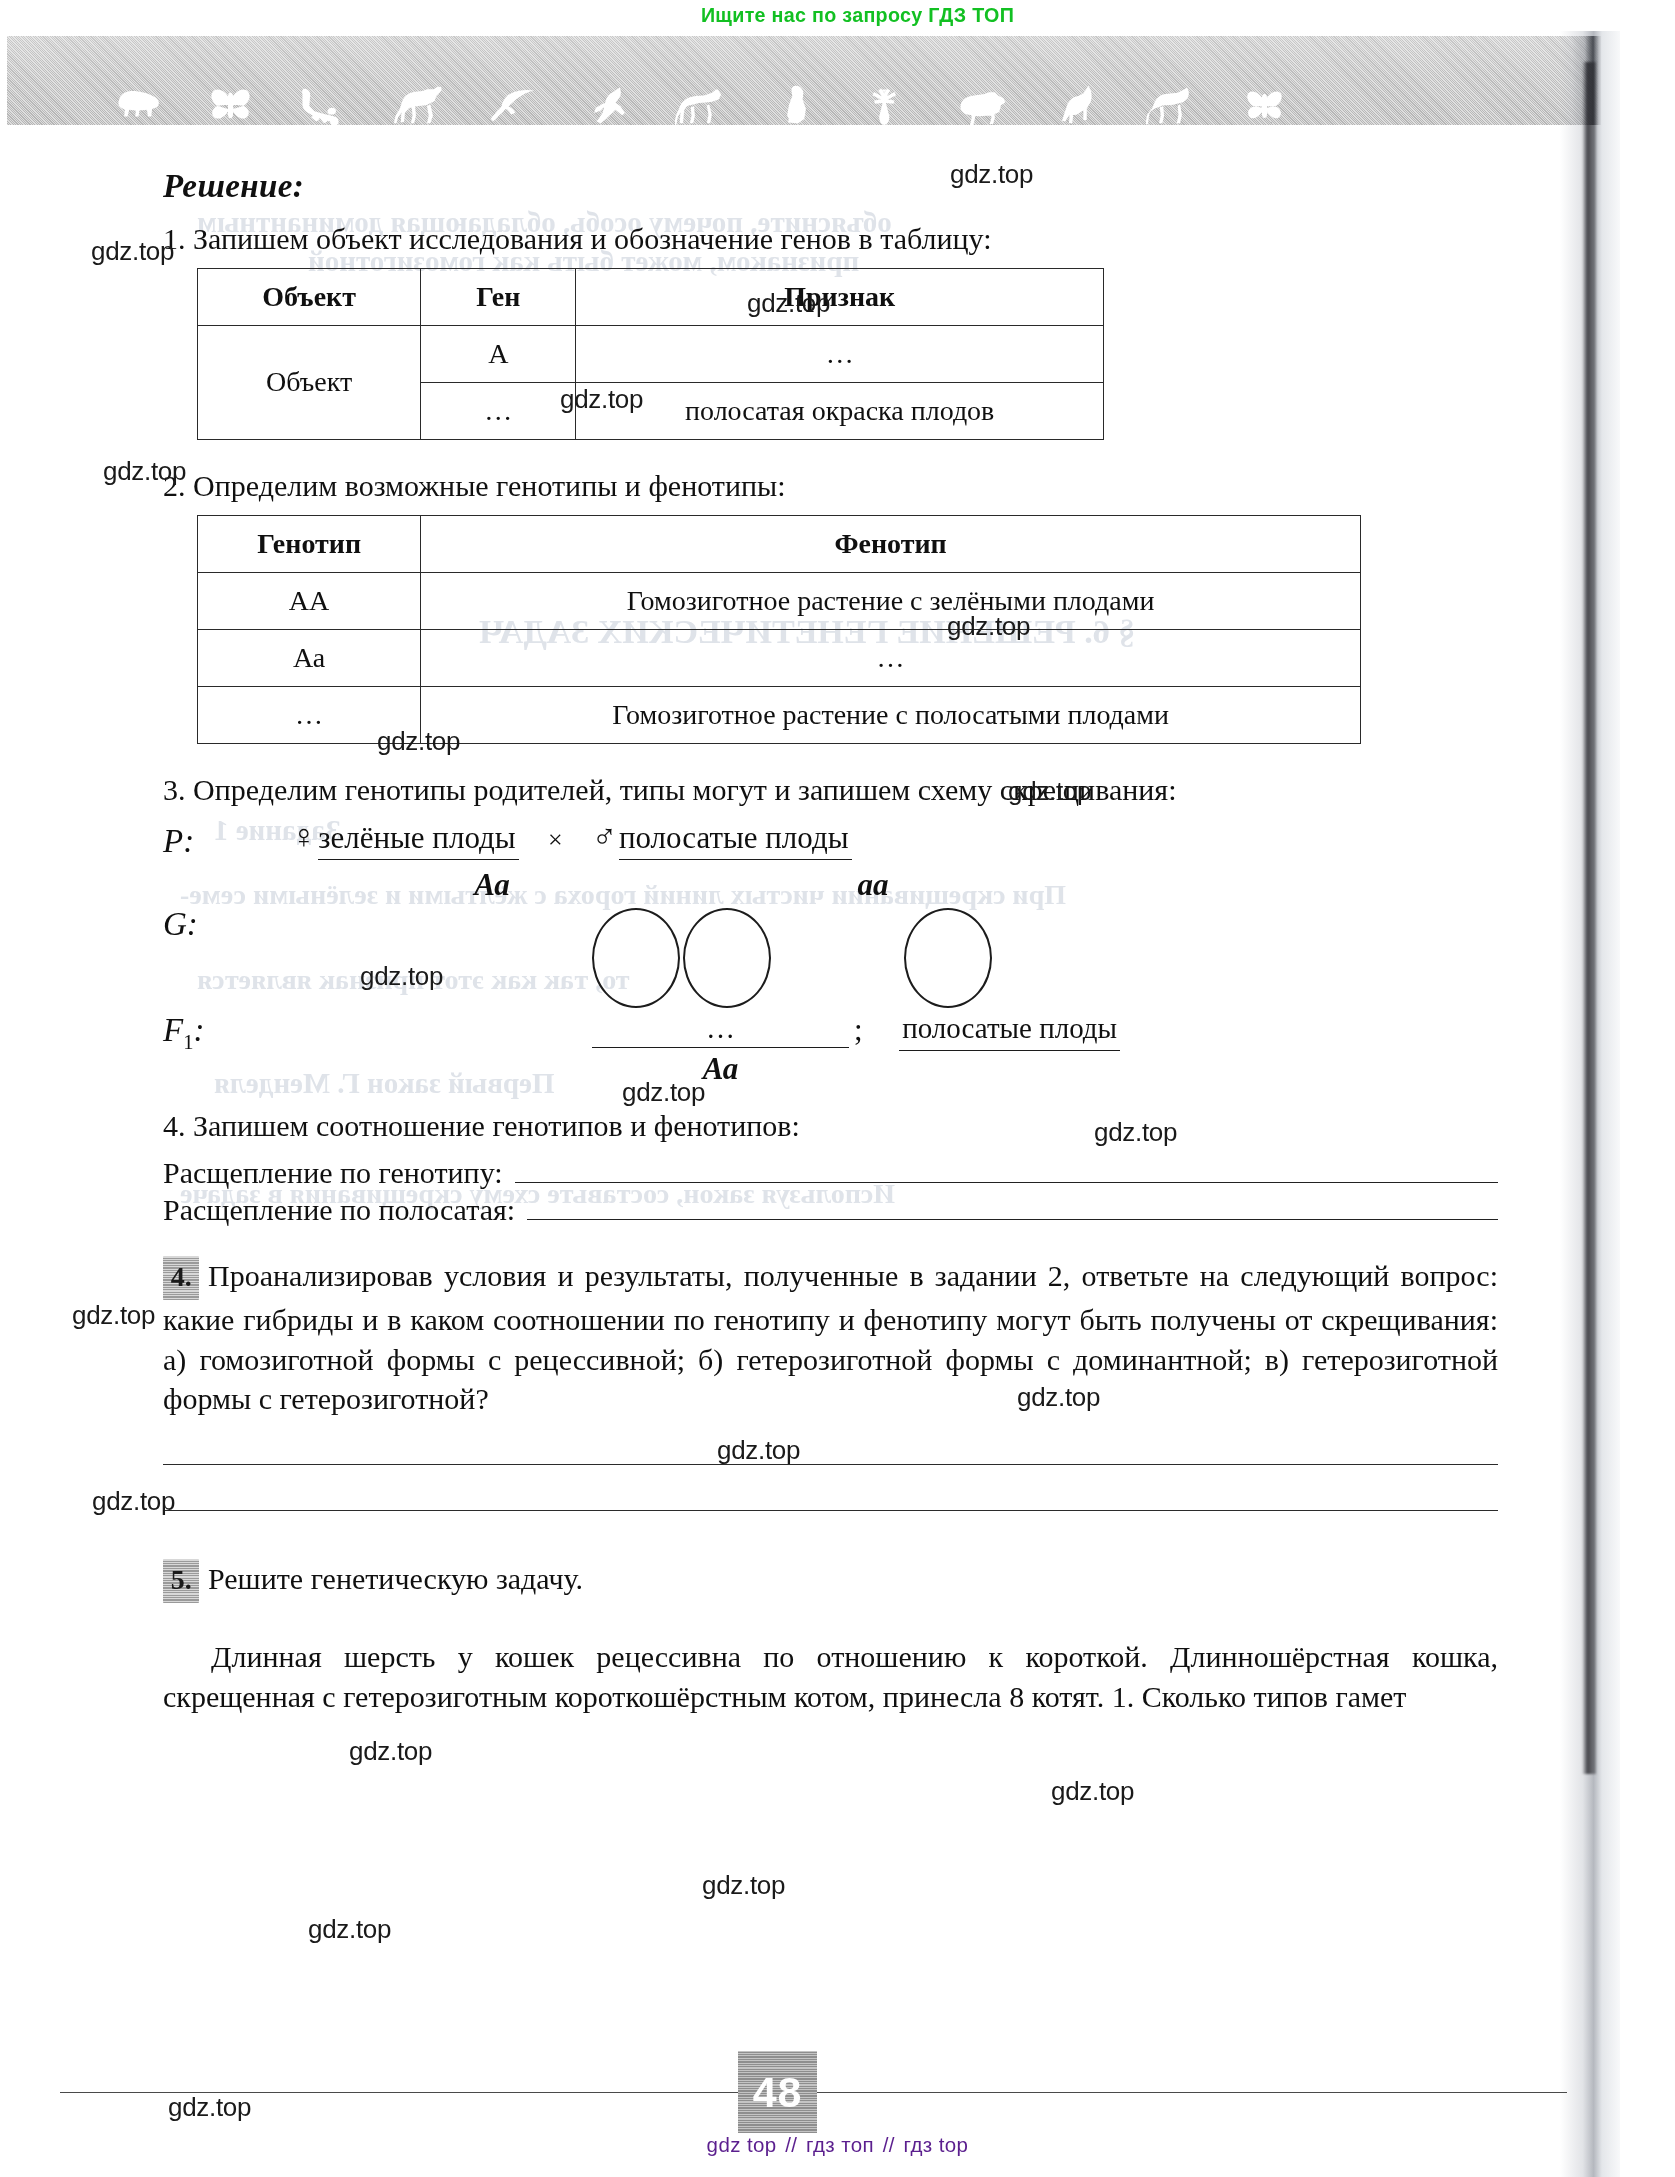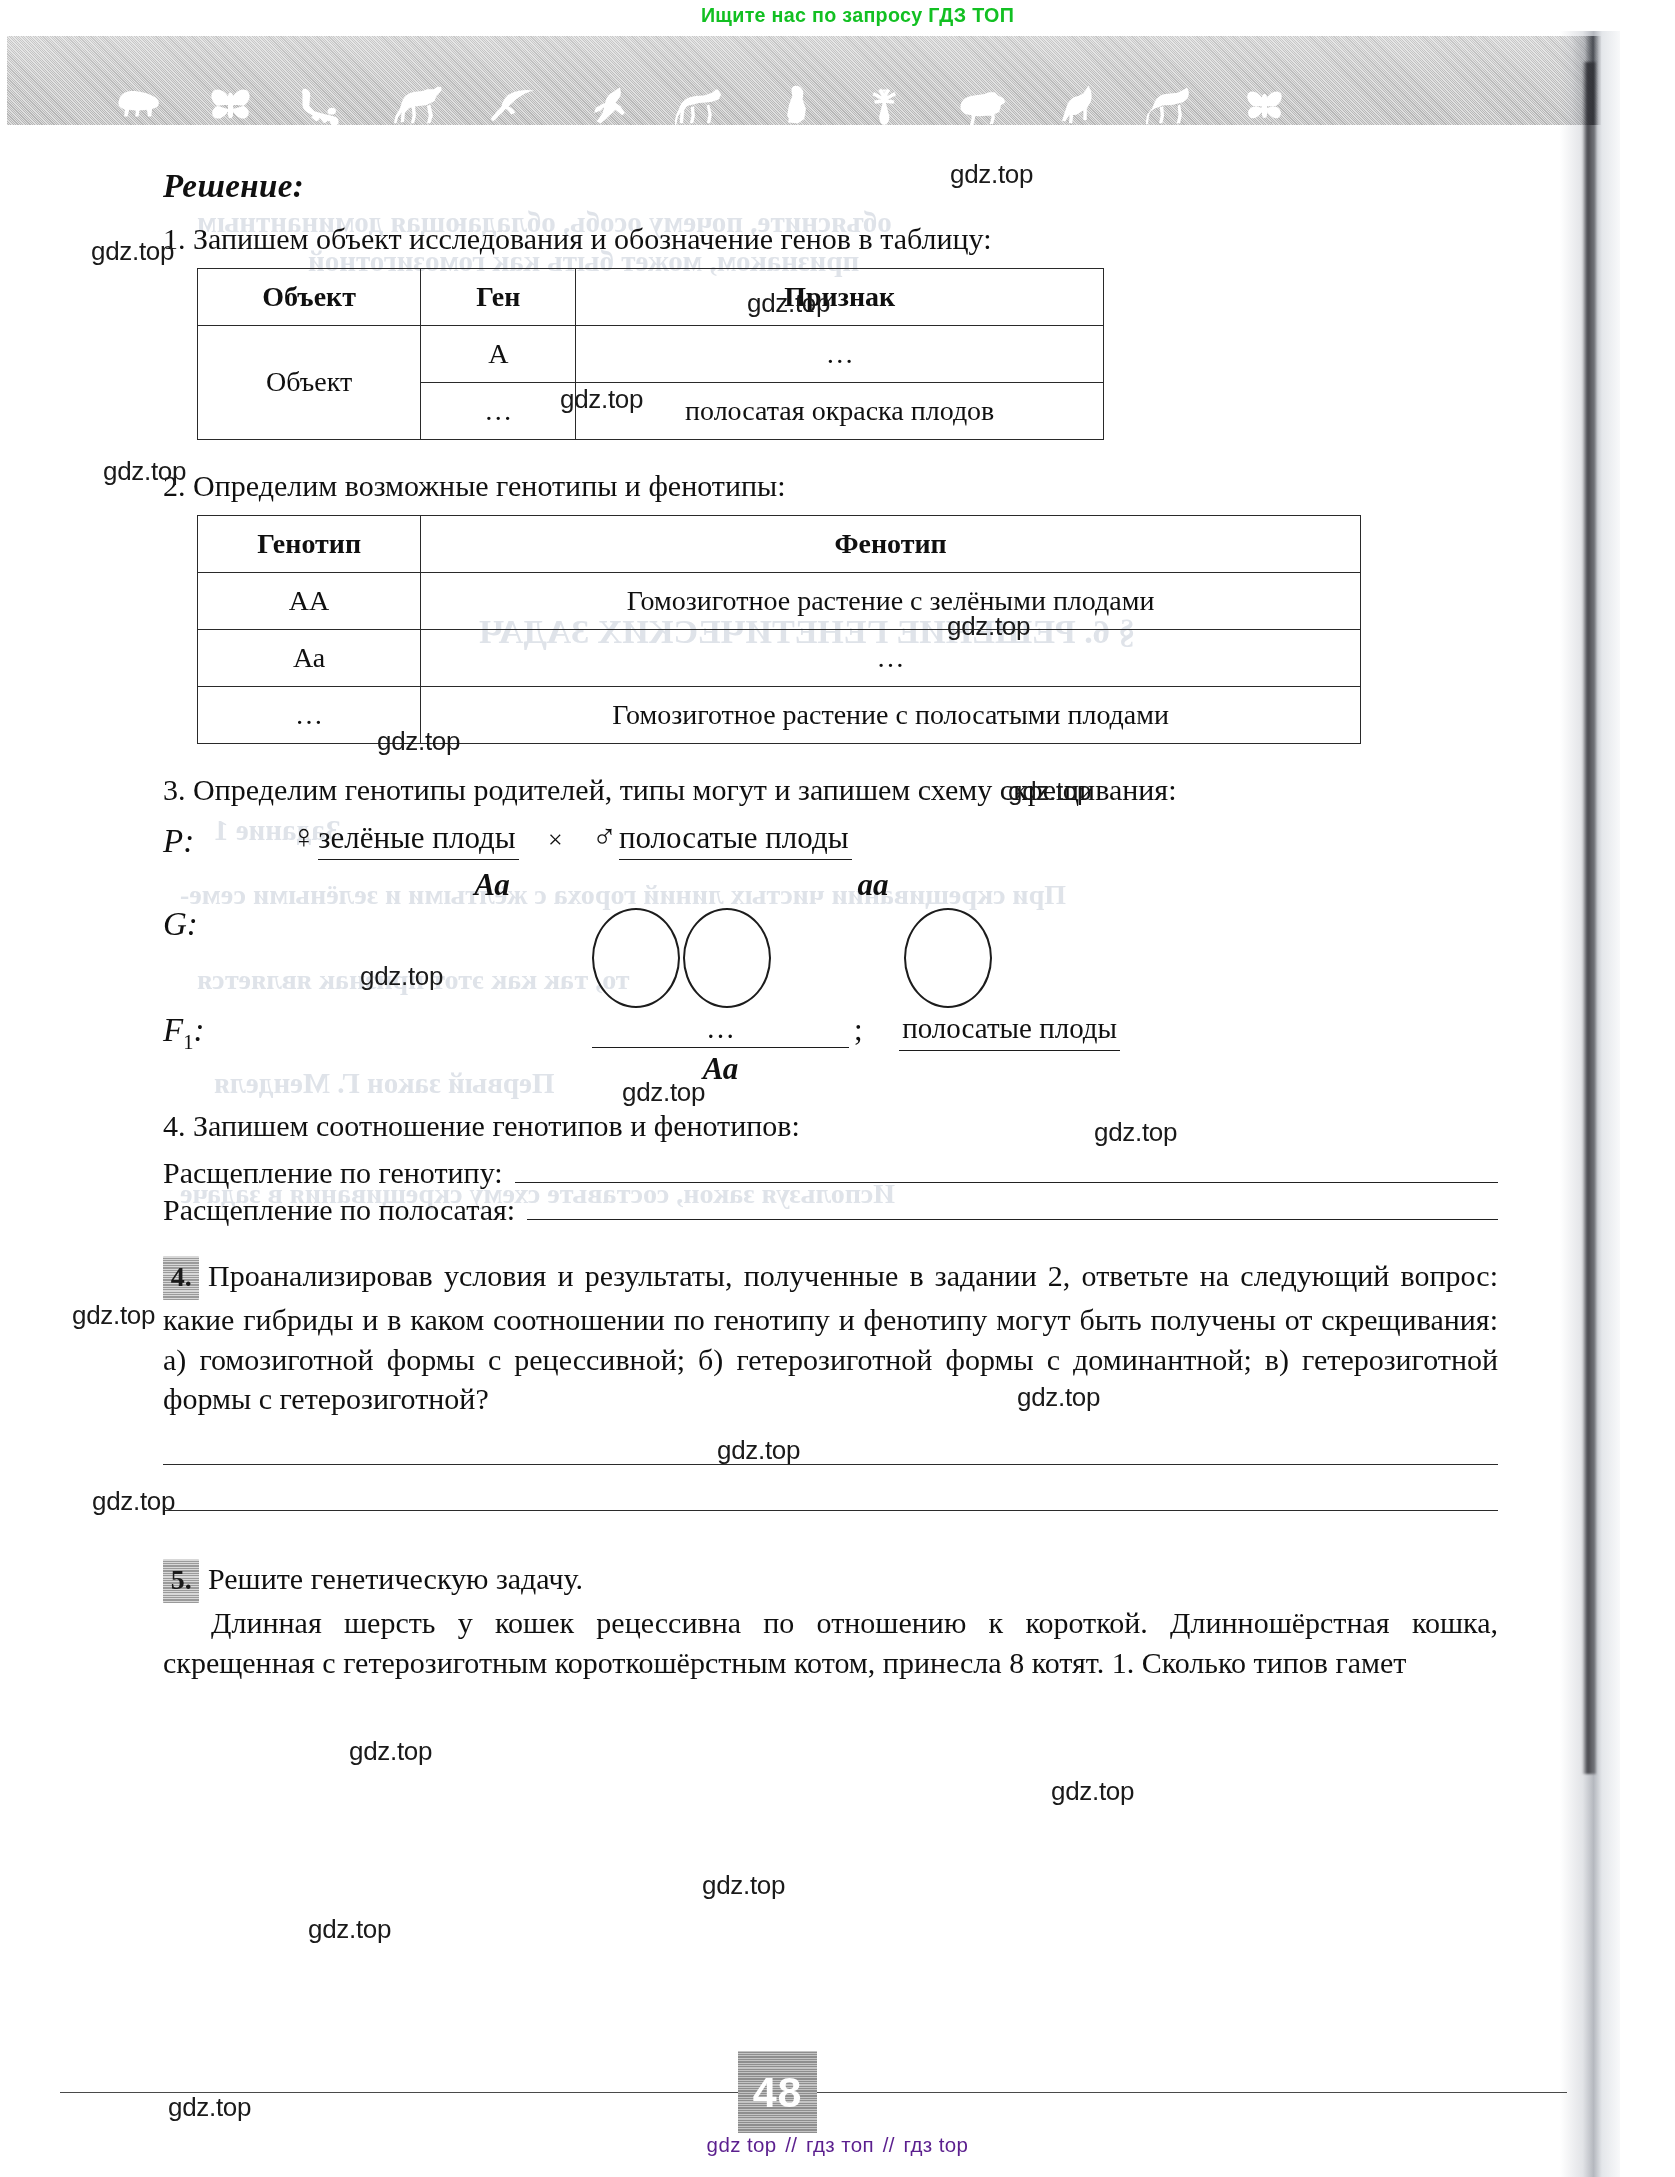--- a/index.html
+++ b/index.html
@@ -427,21 +427,21 @@
         <span class="exnum">4.</span><span>Проанализировав условия и результаты, полученные в задании 2, ответьте на следующий вопрос: какие гибриды и в каком соотношении по генотипу и фенотипу могут быть получены от скрещивания: а) гомозиготной формы с рецессивной; б) гетерозиготной формы с доминантной; в) гетерозиготной формы с гетерозиготной?</span>
       </p>
       <div class="blankline"></div>
       <div class="blankline"></div>
     </div>
 
     <div class="ex" style="margin-top:48px;">
       <p>
         <span class="exnum">5.</span><span>Решите генетическую задачу.</span>
       </p>
-      <p class="para-indent" style="">Длинная шерсть у кошек рецессивна по отношению к короткой. Длинношёрстная кошка, скрещенная с гетерозиготным короткошёрстным котом, принесла 8 котят. 1. Сколько типов гамет</p>
+      <p class="para-indent" style="margin-top:34px;">Длинная шерсть у кошек рецессивна по отношению к короткой. Длинношёрстная кошка, скрещенная с гетерозиготным короткошёрстным котом, принесла 8 котят. 1. Сколько типов гамет</p>
     </div>
 
   </div>
 
   <div class="footrule"></div>
   <div class="pagenum">
     <span>48</span>
   </div>
 
   <div id="wm-layer">

